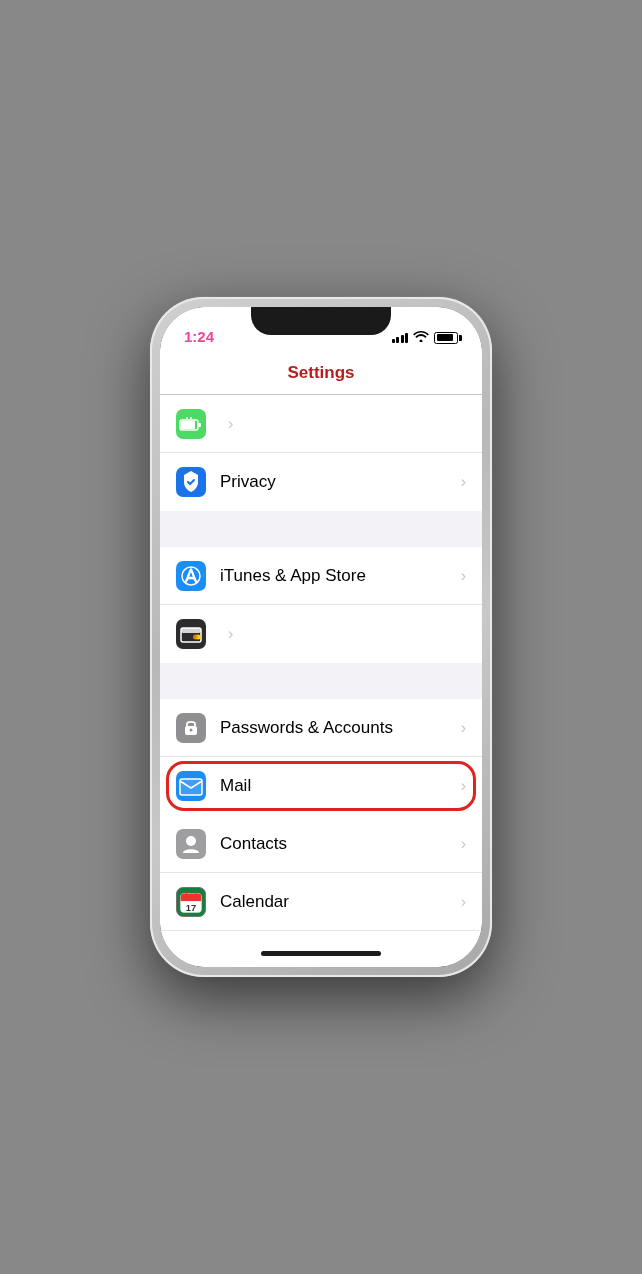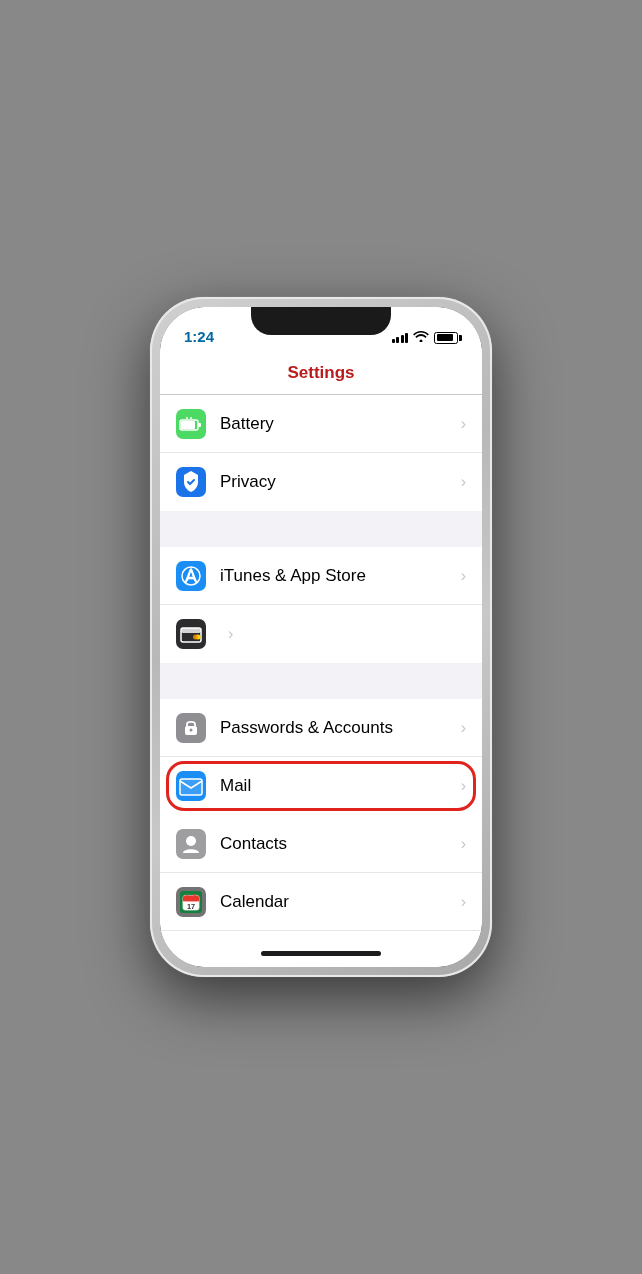--- a/index.html
+++ b/index.html
@@ -65,21 +65,21 @@
       align-items: flex-end;
       justify-content: space-between;
       padding: 0 24px 6px;
       flex-shrink: 0;
       background: white;
     }
 
     .status-time {
       font-size: 15px;
       font-weight: 600;
-      color: #0369a1;
+      color: #ec4899;
     }
 
     .status-icons {
       display: flex;
       align-items: center;
       gap: 5px;
     }
 
     .signal-bars {
       display: flex;
@@ -306,21 +306,20 @@
           <div class="settings-row">
             <div class="row-icon icon-green-battery">
               <svg viewBox="0 0 30 30" class="icon-svg">
                 <rect x="4" y="11" width="18" height="10" rx="2" fill="none" stroke="white" stroke-width="1.5"></rect>
                 <rect x="5" y="12" width="14" height="8" rx="1" fill="white"></rect>
                 <rect x="22" y="14" width="3" height="4" rx="1" fill="white"></rect>
                 <line x1="11" y1="10" x2="11" y2="8" stroke="white" stroke-width="1.5"></line>
                 <line x1="15" y1="10" x2="15" y2="8" stroke="white" stroke-width="1.5"></line>
               </svg>
             </div>
-            <span class="row-label">Battery</span>
             <span class="row-chevron">›</span>
           </div>
 
           <div class="settings-row">
             <div class="row-icon icon-blue-privacy">
               <svg viewBox="0 0 30 30" class="icon-svg">
                 <path d="M15 4 L22 8 L22 15 C22 19.4 19 23.4 15 25 C11 23.4 8 19.4 8 15 L8 8 Z" fill="white"></path>
                 <path d="M12 15 L14 17 L18 13" stroke="#1a73e8" stroke-width="2" fill="none" stroke-linecap="round"></path>
               </svg>
             </div>
@@ -394,21 +393,21 @@
               <svg viewBox="0 0 30 30" class="icon-svg">
                 <circle cx="15" cy="12" r="5" fill="white"></circle>
                 <path d="M7 24 C7 19 23 19 23 24" fill="white"></path>
               </svg>
             </div>
             <span class="row-label">Contacts</span>
             <span class="row-chevron">›</span>
           </div>
 
           <div class="settings-row">
-            <div class="row-icon icon-red-calendar" style="background:#15803d;border:4px solid #737373;border-radius:7px">
+            <div class="row-icon icon-red-calendar" style="background:#15803d;border:1px solid #737373;border-radius:7px">
               <svg viewBox="0 0 30 30" class="icon-svg">
                 <rect x="4" y="6" width="22" height="20" rx="3" fill="white" stroke="#e5e5ea" stroke-width="1"></rect>
                 <rect x="4" y="6" width="22" height="8" rx="3" fill="#e8372f"></rect>
                 <rect x="4" y="10" width="22" height="4" fill="#e8372f"></rect>
                 <text x="15" y="25" font-size="10" text-anchor="middle" fill="#333" font-weight="600">17</text>
                 <line x1="10" y1="4" x2="10" y2="8" stroke="#e8372f" stroke-width="1.5"></line>
                 <line x1="20" y1="4" x2="20" y2="8" stroke="#e8372f" stroke-width="1.5"></line>
               </svg>
             </div>
             <span class="row-label">Calendar</span>

